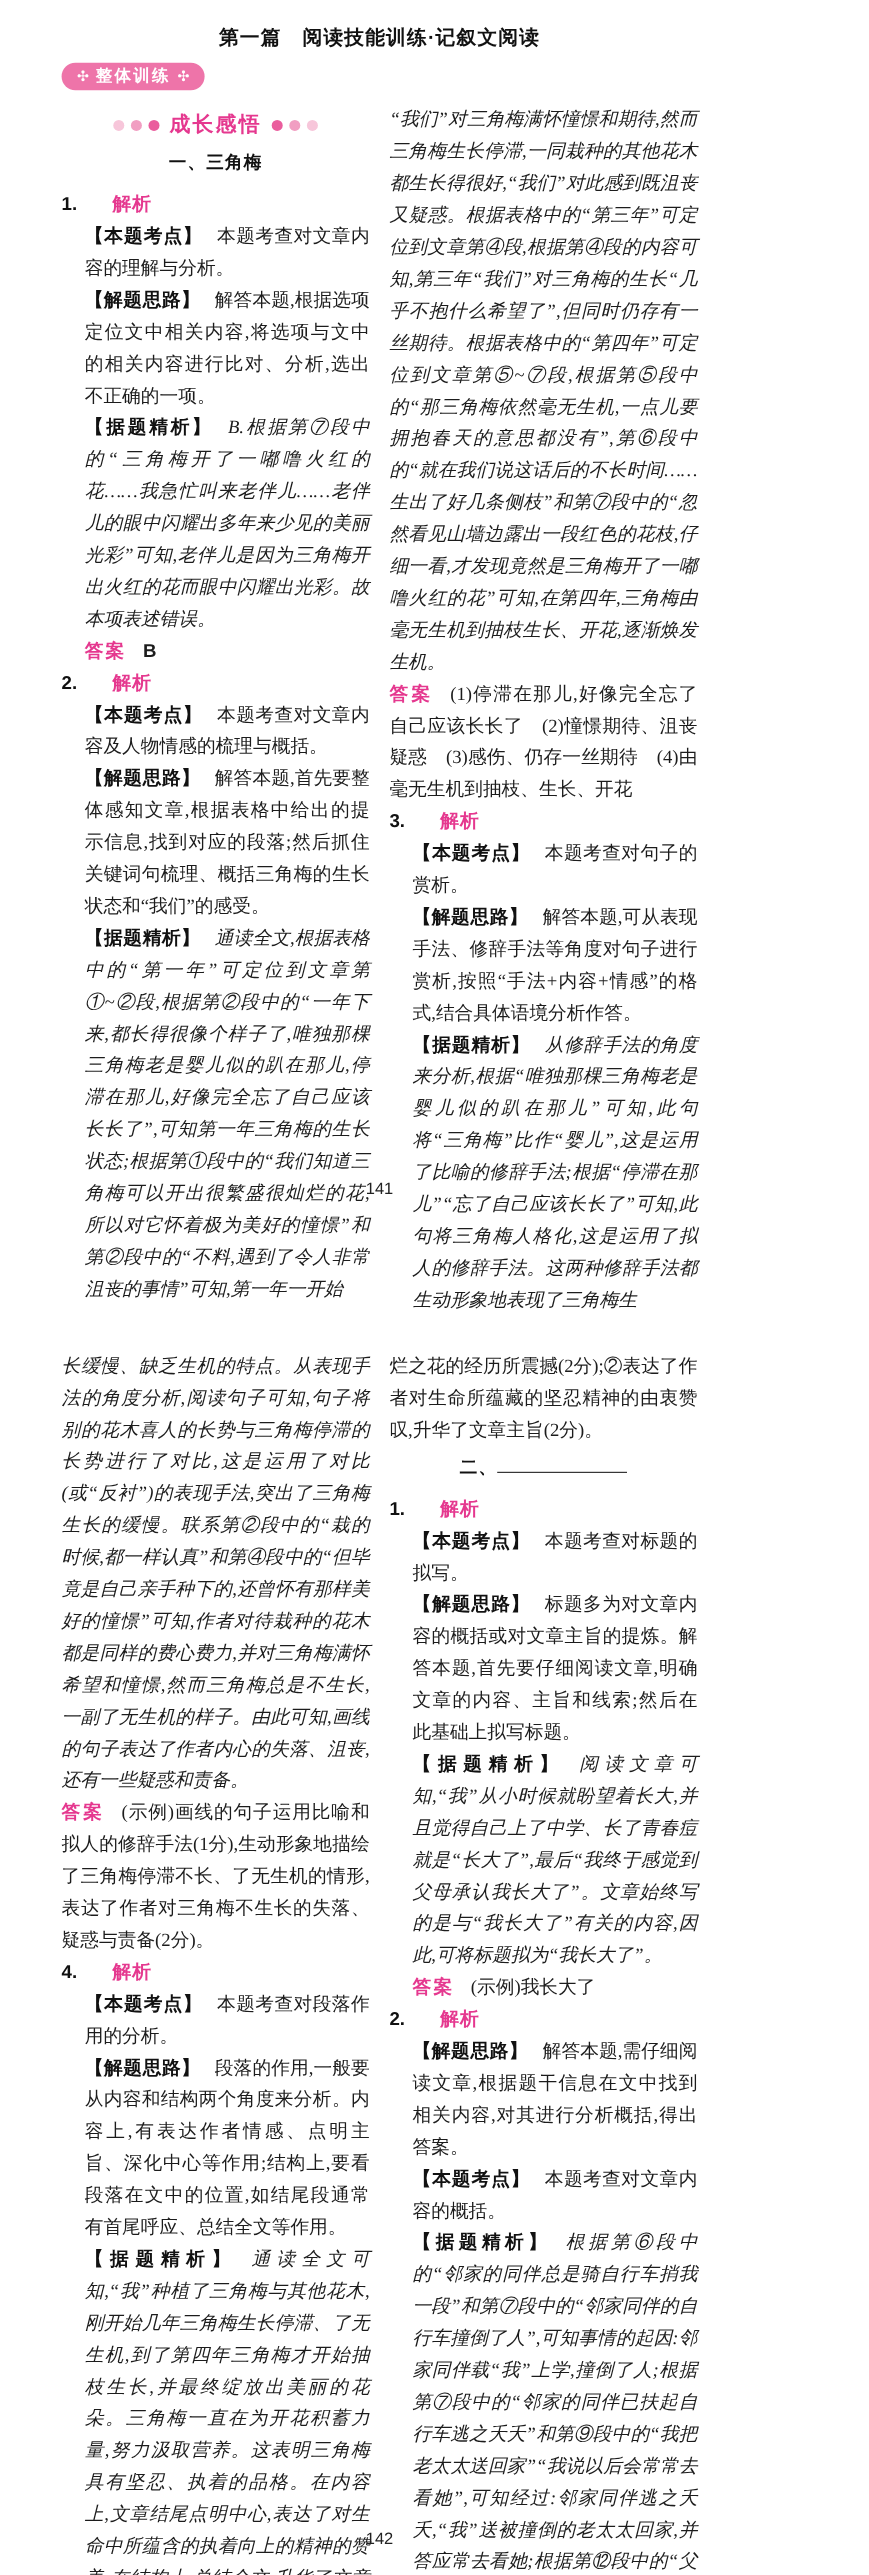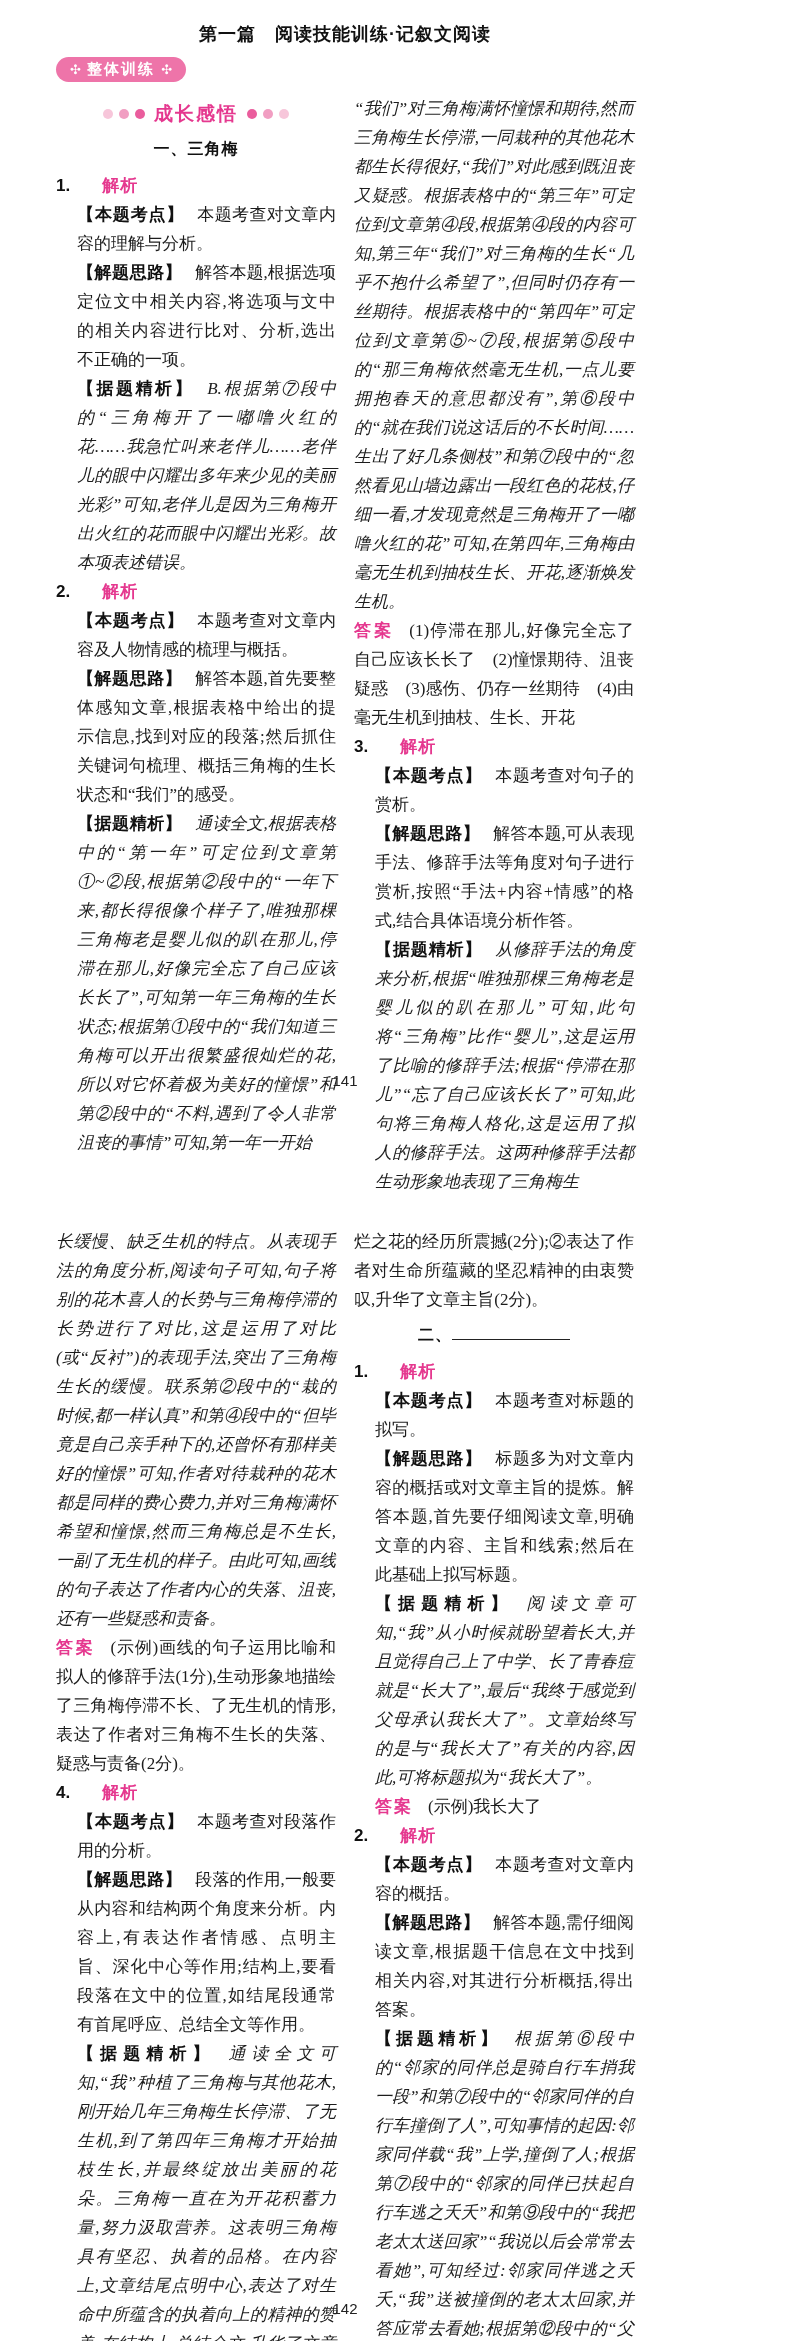--- a/index.html
+++ b/index.html
@@ -89,20 +89,21 @@
     <div class="col">
       <div class="section-head">
         <span class="dot d1"></span><span class="dot d2"></span><span class="dot d3"></span><span class="sec-title">成长感悟</span><span class="dot d3"></span><span class="dot d2"></span><span class="dot d1"></span>
       </div>
       <div class="article-title">一、三角梅</div>
 
       <div class="item-head"><span class="num">1.</span><span class="jiexi">解析</span></div>
       <p class="block"><span class="tag">【本题考点】</span><span>本题考查对文章内容的理解与分析。</span></p>
       <p class="block"><span class="tag">【解题思路】</span><span>解答本题,根据选项定位文中相关内容,将选项与文中的相关内容进行比对、分析,选出不正确的一项。</span></p>
       <p class="block"><span class="tag">【据题精析】</span><span class="kai-text">B.根据第⑦段中的“三角梅开了一嘟噜火红的花……我急忙叫来老伴儿……老伴儿的眼中闪耀出多年来少见的美丽光彩”可知,老伴儿是因为三角梅开出火红的花而眼中闪耀出光彩。故本项表述错误。</span></p>
+      <p class="block"><span class="ans-tag">答案</span><span class="ans-letter">B</span></p>
 
       <div class="item-head"><span class="num">2.</span><span class="jiexi">解析</span></div>
       <p class="block"><span class="tag">【本题考点】</span><span>本题考查对文章内容及人物情感的梳理与概括。</span></p>
       <p class="block"><span class="tag">【解题思路】</span><span>解答本题,首先要整体感知文章,根据表格中给出的提示信息,找到对应的段落;然后抓住关键词句梳理、概括三角梅的生长状态和“我们”的感受。</span></p>
       <p class="block"><span class="tag">【据题精析】</span><span class="kai-text">通读全文,根据表格中的“第一年”可定位到文章第①~②段,根据第②段中的“一年下来,都长得很像个样子了,唯独那棵三角梅老是婴儿似的趴在那儿,停滞在那儿,好像完全忘了自己应该长长了”,可知第一年三角梅的生长状态;根据第①段中的“我们知道三角梅可以开出很繁盛很灿烂的花,所以对它怀着极为美好的憧憬”和第②段中的“不料,遇到了令人非常沮丧的事情”可知,第一年一开始</span></p>
     </div>
 
     <div class="col">
       <p class="cont"><span class="kai-text">“我们”对三角梅满怀憧憬和期待,然而三角梅生长停滞,一同栽种的其他花木都生长得很好,“我们”对此感到既沮丧又疑惑。根据表格中的“第三年”可定位到文章第④段,根据第④段的内容可知,第三年“我们”对三角梅的生长“几乎不抱什么希望了”,但同时仍存有一丝期待。根据表格中的“第四年”可定位到文章第⑤~⑦段,根据第⑤段中的“那三角梅依然毫无生机,一点儿要拥抱春天的意思都没有”,第⑥段中的“就在我们说这话后的不长时间……生出了好几条侧枝”和第⑦段中的“忽然看见山墙边露出一段红色的花枝,仔细一看,才发现竟然是三角梅开了一嘟噜火红的花”可知,在第四年,三角梅由毫无生机到抽枝生长、开花,逐渐焕发生机。</span></p>
       <p class="cont"><span class="ans-tag">答案</span><span>(1)停滞在那儿,好像完全忘了自己应该长长了　(2)憧憬期待、沮丧疑惑　(3)感伤、仍存一丝期待　(4)由毫无生机到抽枝、生长、开花</span></p>
@@ -135,20 +136,20 @@
 
       <div class="article-title"><span>二、</span><span class="blank"></span></div>
 
       <div class="item-head"><span class="num">1.</span><span class="jiexi">解析</span></div>
       <p class="block"><span class="tag">【本题考点】</span><span>本题考查对标题的拟写。</span></p>
       <p class="block"><span class="tag">【解题思路】</span><span>标题多为对文章内容的概括或对文章主旨的提炼。解答本题,首先要仔细阅读文章,明确文章的内容、主旨和线索;然后在此基础上拟写标题。</span></p>
       <p class="block"><span class="tag">【据题精析】</span><span class="kai-text">阅读文章可知,“我”从小时候就盼望着长大,并且觉得自己上了中学、长了青春痘就是“长大了”,最后“我终于感觉到父母承认我长大了”。文章始终写的是与“我长大了”有关的内容,因此,可将标题拟为“我长大了”。</span></p>
       <p class="block"><span class="ans-tag">答案</span><span>(示例)我长大了</span></p>
 
       <div class="item-head"><span class="num">2.</span><span class="jiexi">解析</span></div>
+      <p class="block"><span class="tag">【解题思路】</span><span>解答本题,需仔细阅读文章,根据题干信息在文中找到相关内容,对其进行分析概括,得出答案。</span></p>
       <p class="block"><span class="tag">【本题考点】</span><span>本题考查对文章内容的概括。</span></p>
-      <p class="block"><span class="tag">【解题思路】</span><span>解答本题,需仔细阅读文章,根据题干信息在文中找到相关内容,对其进行分析概括,得出答案。</span></p>
       <p class="block"><span class="tag">【据题精析】</span><span class="kai-text">根据第⑥段中的“邻家的同伴总是骑自行车捎我一段”和第⑦段中的“邻家同伴的自行车撞倒了人”,可知事情的起因:邻家同伴载“我”上学,撞倒了人;根据第⑦段中的“邻家的同伴已扶起自行车逃之夭夭”和第⑨段中的“我把老太太送回家”“我说以后会常常去看她”,可知经过:邻家同伴逃之夭夭,“我”送被撞倒的老太太回家,并答应常去看她;根据第⑫段中的“父亲很和蔼,不时夹菜给我……嘱咐我一定要多陪陪她”,可知结果:被爸爸赞许。</span></p>
     </div>
   </div>
 
   <div class="page-number">142</div>
 </div>
 
 </body></html>

